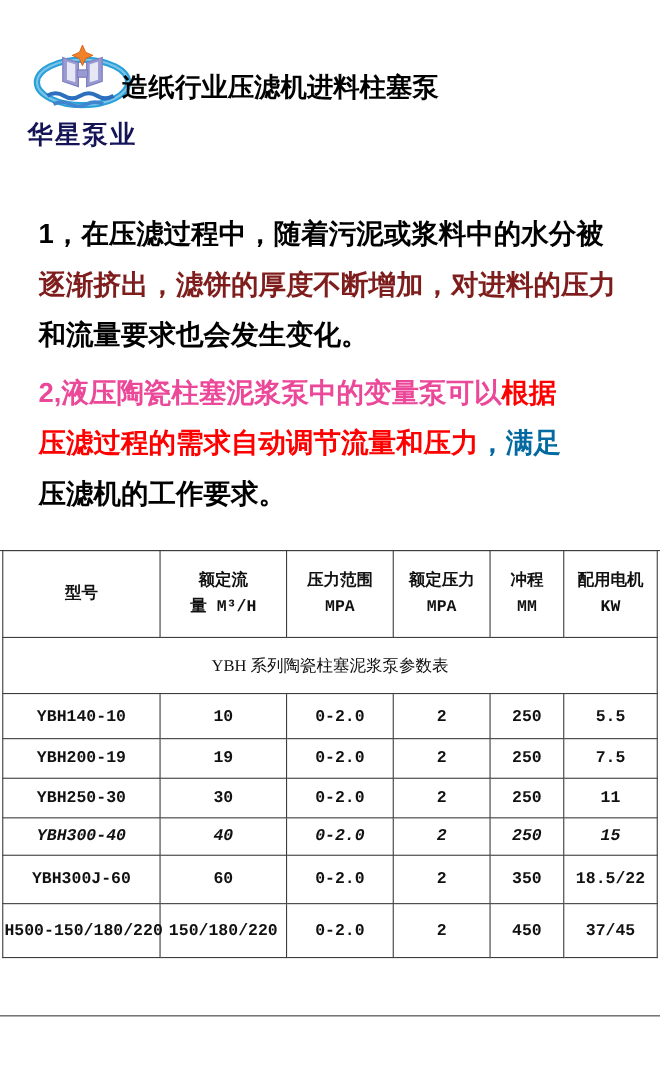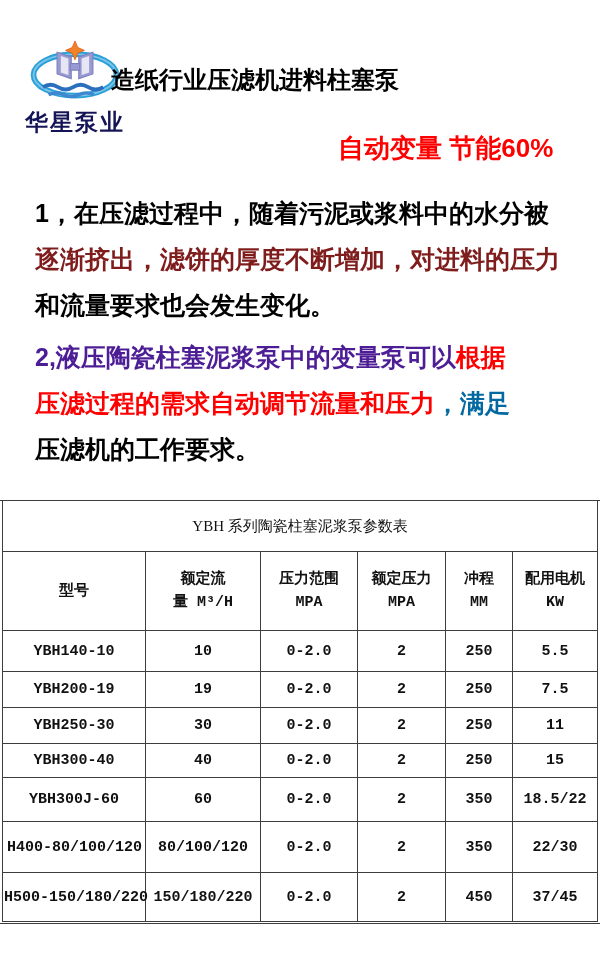--- a/index.html
+++ b/index.html
@@ -66,48 +66,44 @@
       <path d="M33 17 L41 19.5 L41 37 L33 34.5 Z" fill="#ffffff" opacity="0.75"></path>
       <path d="M63 17 L55 19.5 L55 37 L63 34.5 Z" fill="#ffffff" opacity="0.75"></path>
 
       <path d="M48 1 L51 8 L58 11 L51 14 L48 21 L45 14 L38 11 L45 8 Z" fill="#f08228" stroke="#e05510" stroke-width="0.8"></path>
     </svg>
     <div class="logo-text">华星泵业</div>
   </div>
 
   <div class="main-title">造纸行业压滤机进料柱塞泵</div>
 
-  <div class="tagline" style="color: rgb(255, 0, 0);">自动变量 节能60%</div>
 
   <div class="para" id="para-1">
       <div><span style="color: rgb(0, 0, 0);">1，在压滤过程中，随着污泥或浆料中的水分被</span></div>
       <div><span style="color: #7f1d1d;">逐渐挤出，滤饼的厚度不断增加，对进料的压力</span></div>
       <div><span style="color: rgb(0, 0, 0);">和流量要求也会发生变化。</span></div>
     </div>
   <div class="para" id="para-2">
-      <div><span style="color: #4c1d95;">2,液压陶瓷柱塞泥浆泵中的变量泵可以</span><span style="color: rgb(255, 0, 0); margin-top: 40px;">根据</span></div>
+      <div><span style="color: #ec4899;">2,液压陶瓷柱塞泥浆泵中的变量泵可以</span><span style="color: rgb(255, 0, 0); margin-top: 40px;">根据</span></div>
       <div><span style="color: rgb(255, 0, 0);">压滤过程的需求自动调节流量和压力</span><span style="color: #0369a1;">，满足</span></div>
       <div><span style="color: rgb(0, 0, 0);">压滤机的工作要求。</span></div>
     </div>
 
   <div class="hline" style="top:500px;"></div>
   <div class="spec">
     <table class="spec-table">
       <colgroup>
         <col style="width:143px">
           <col style="width:115px">
           <col style="width:97px">
         <col style="width:88px">
           <col style="width:67px">
           <col style="width:85px">
       </colgroup>
       <tbody>
-        <tr style="height:51px">
-          <td colspan="6" class="title-cell">YBH 系列陶瓷柱塞泥浆泵参数表</td>
-        </tr>
         <tr style="height:79px" id="header-row">
             <td class="hcell">
               <div>型号</div>
             </td>
             <td class="hcell">
               <div>额定流</div>
               <div>量 M³/H</div>
             </td>
             <td class="hcell">
               <div>压力范围</div>
@@ -119,20 +115,23 @@
             </td>
             <td class="hcell">
               <div>冲程</div>
               <div>MM</div>
             </td>
             <td class="hcell">
               <div>配用电机</div>
               <div>KW</div>
             </td>
           </tr>
+        <tr style="height:51px">
+          <td colspan="6" class="title-cell">YBH 系列陶瓷柱塞泥浆泵参数表</td>
+        </tr>
       </tbody>
       <tbody id="table-body">
           <tr style="height: 41px;">
             <td class="model">YBH140-10</td>
             <td>10</td>
             <td>0-2.0</td>
             <td>2</td>
             <td>250</td>
             <td>5.5</td>
           </tr>
@@ -145,43 +144,35 @@
             <td>7.5</td>
           </tr>
           <tr style="height: 36px; padding-left: 23px;">
             <td class="model">YBH250-30</td>
             <td>30</td>
             <td>0-2.0</td>
             <td>2</td>
             <td>250</td>
             <td>11</td>
           </tr>
-          <tr style="height: 34px;">
+          <tr style="height: 34px; font-style: italic;">
             <td class="model">YBH300-40</td>
             <td>40</td>
             <td>0-2.0</td>
             <td>2</td>
             <td>250</td>
             <td>15</td>
           </tr>
           <tr style="height: 44px; padding-left: 12px;">
             <td class="model">YBH300J-60</td>
             <td>60</td>
             <td>0-2.0</td>
             <td>2</td>
             <td>350</td>
             <td>18.5/22</td>
-          </tr>
-          <tr style="height: 51px;">
-            <td class="model flush">H400-80/100/120</td>
-            <td>80/100/120</td>
-            <td>0-2.0</td>
-            <td>2</td>
-            <td>350</td>
-            <td>22/30</td>
           </tr>
           <tr style="height: 49px;">
             <td class="model flush">H500-150/180/220</td>
             <td>150/180/220</td>
             <td>0-2.0</td>
             <td>2</td>
             <td>450</td>
             <td>37/45</td>
           </tr>
         </tbody>

